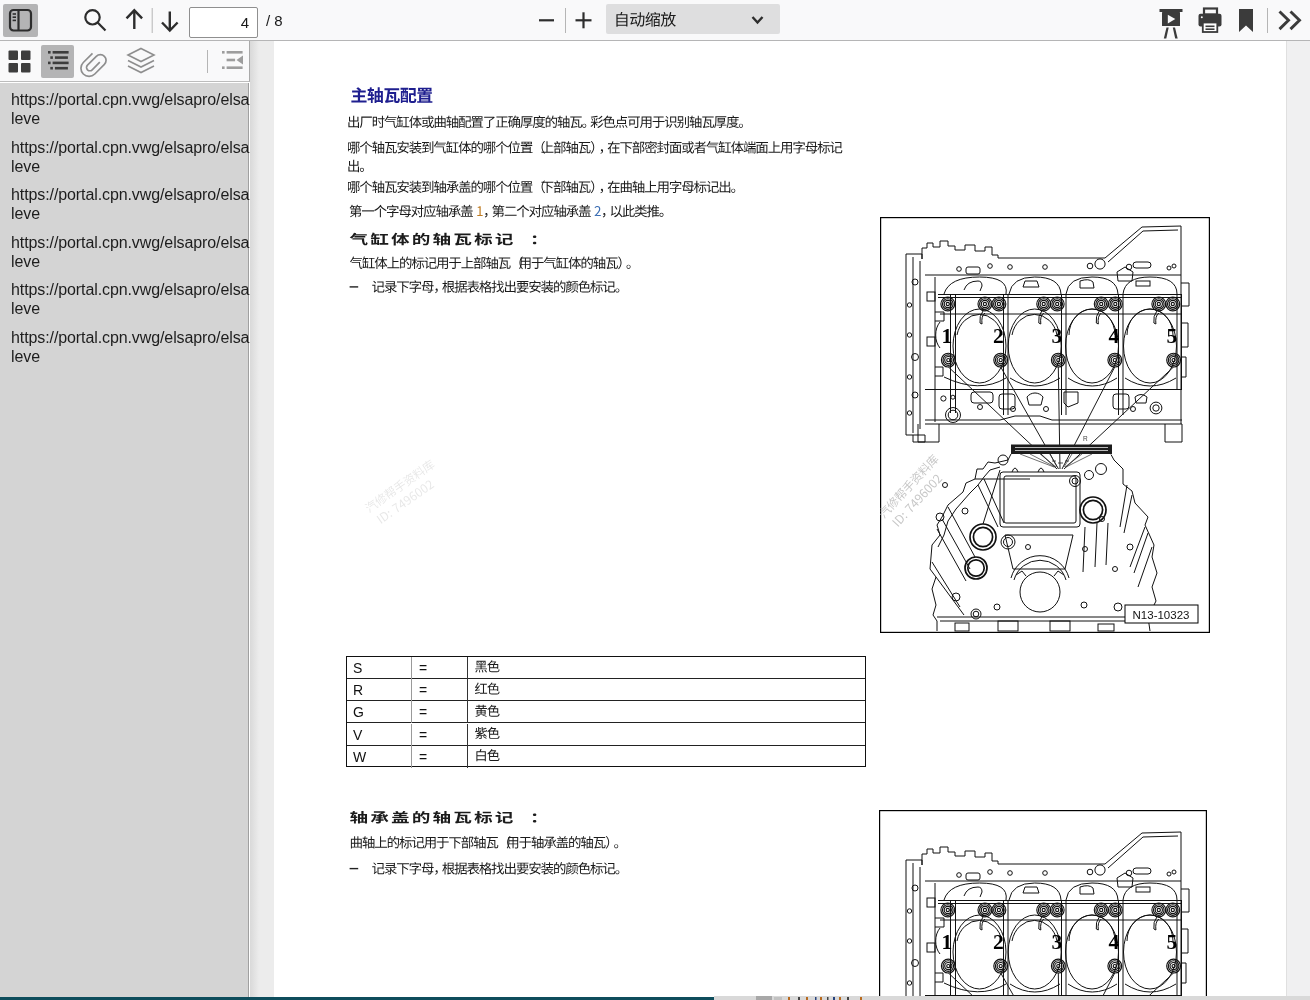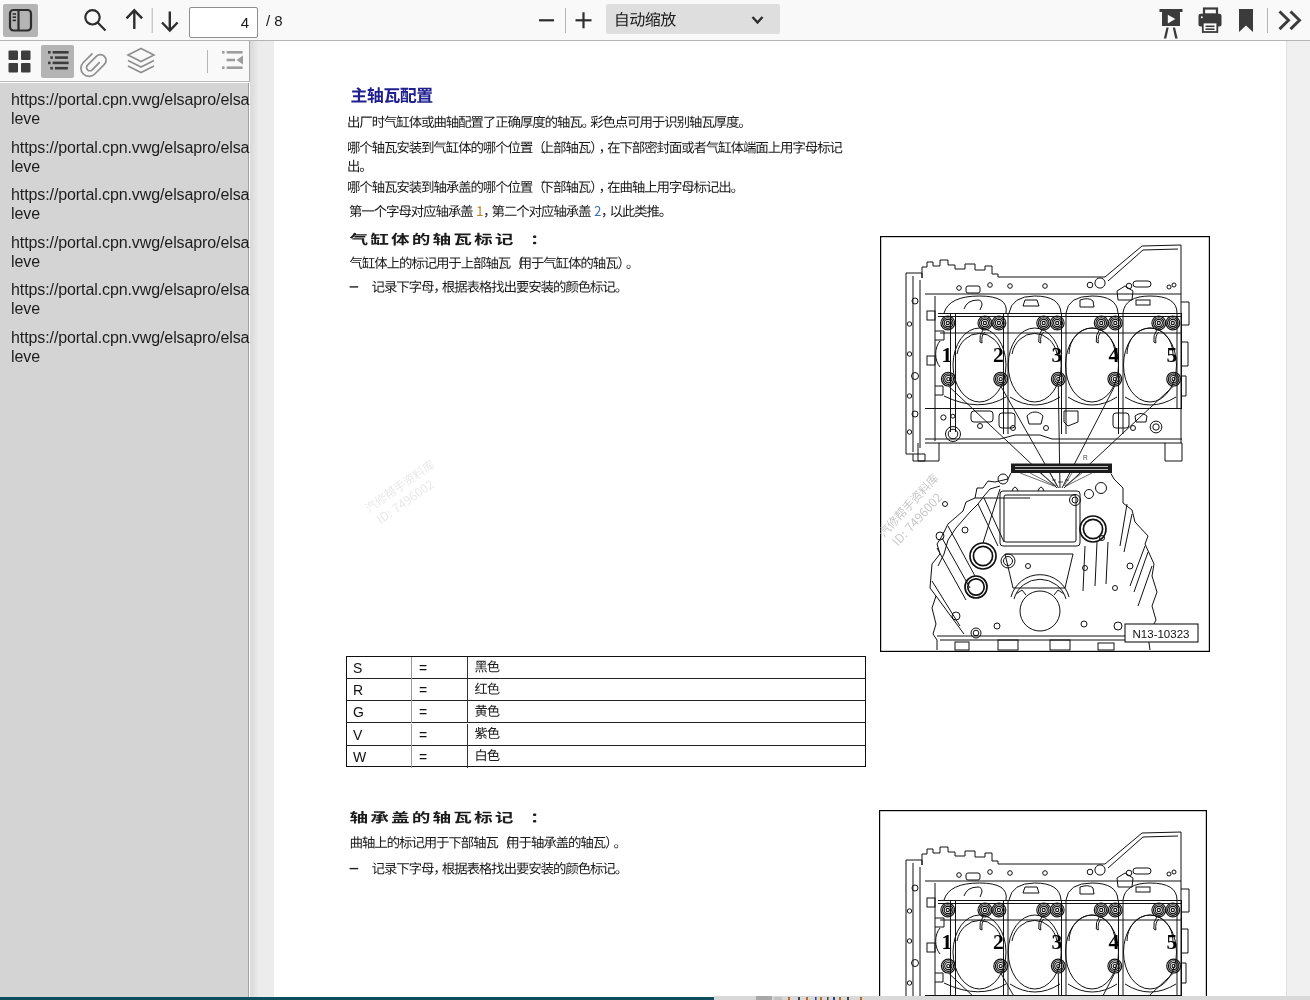--- a/index.html
+++ b/index.html
@@ -186,21 +186,21 @@
       <span class="eq">=</span>
     </div>
   <div class="row" style="top:88.8px;border-bottom:none;">
       <div class="c1"></div>
       <div class="c2"></div>
       <span class="lt">W</span>
       <span class="eq">=</span>
     </div>
 </div>
 
-<div class="abs" style="left:880px;top:236px;">
+<div class="abs" style="left:880px;top:217px;">
 <svg width="330" height="416" viewBox="0 0 330 416" id="diag1svg">
 <defs>
 <g id="bolt" fill="none" stroke="#111" stroke-width="1.15">
   <circle r="6.9"></circle>
           <circle r="5.3"></circle>
           <circle r="3.6"></circle>
           <circle r="1.6"></circle>
 </g>
 <g id="eblk" fill="none" stroke="#111" stroke-width="1">
 

